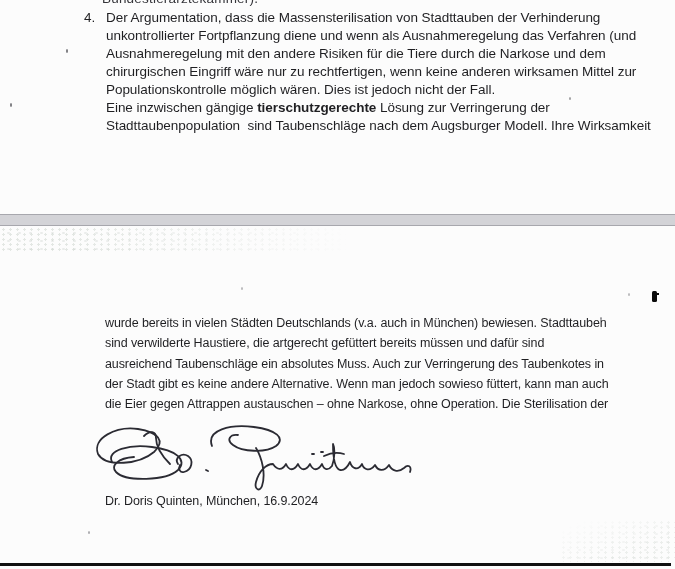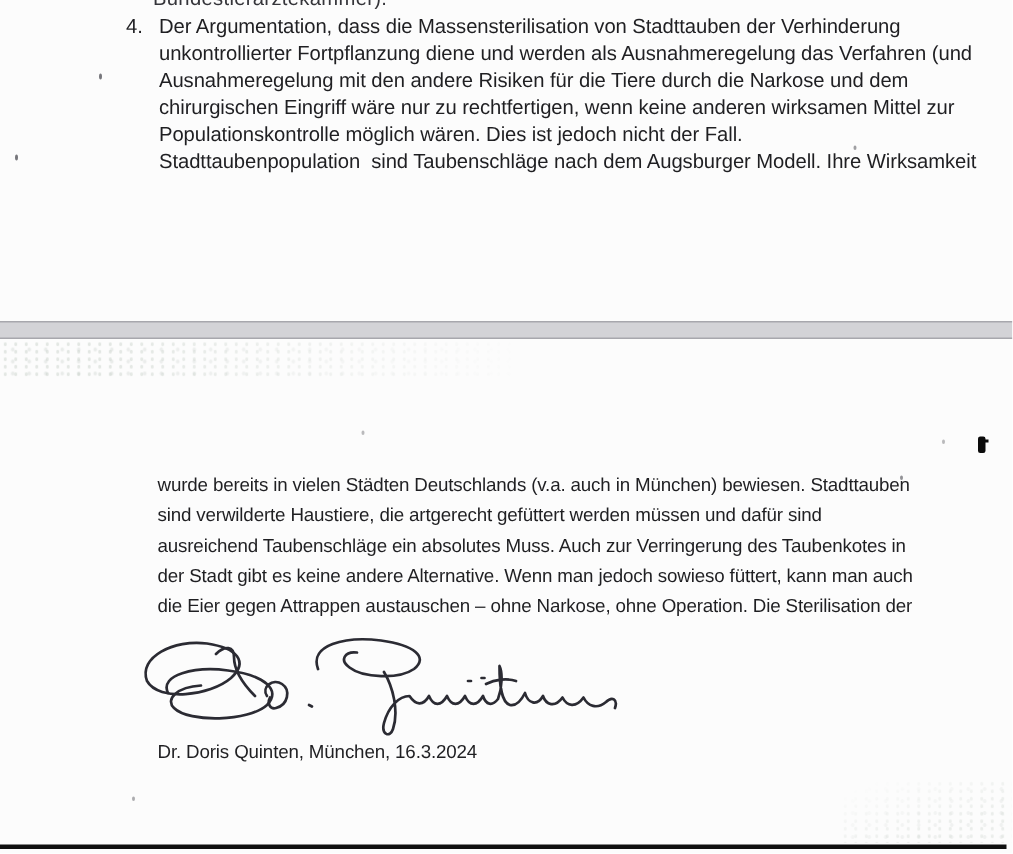--- a/index.html
+++ b/index.html
@@ -98,33 +98,34 @@
 <div class="page">
 
   <div class="clip-top">
     <div class="inner">Bundestierärztekammer).</div>
   </div>
 
   <div class="list-num">4.</div>
 
   <div class="block1">
       <div class="tline"><span>Der Argumentation, dass die Massensterilisation von Stadttauben der Verhinderung</span></div>
-      <div class="tline"><span>unkontrollierter Fortpflanzung diene und werden als Ausnahmeregelung das Verfahren (und</span></div>
+      <div class="tline"><span>unkontrollierter Fortpflanzung diene und wenn als Ausnahmeregelung das Verfahren (und</span></div>
       <div class="tline"><span>Ausnahmeregelung mit den andere Risiken für die Tiere durch die Narkose und dem</span></div>
       <div class="tline"><span>chirurgischen Eingriff wäre nur zu rechtfertigen, wenn keine anderen wirksamen Mittel zur</span></div>
       <div class="tline"><span>Populationskontrolle möglich wären. Dies ist jedoch nicht der Fall.</span></div>
+      <div class="tline"><span>Eine inzwischen gängige </span><span class="b">tierschutzgerechte</span><span> Lösung zur Verringerung der</span></div>
       <div class="tline"><span>Stadttaubenpopulation  sind Taubenschläge nach dem Augsburger Modell. Ihre Wirksamkeit</span></div>
     </div>
 
   <div class="seam"></div>
   <div class="noise noise1"></div>
 
   <div class="block2">
       <div class="tline">wurde bereits in vielen Städten Deutschlands (v.a. auch in München) bewiesen. Stadttauben</div>
-      <div class="tline">sind verwilderte Haustiere, die artgerecht gefüttert werden müssen und dafür sind</div>
+      <div class="tline">sind verwilderte Haustiere, die artgerecht gefüttert bereits müssen und dafür sind</div>
       <div class="tline">ausreichend Taubenschläge ein absolutes Muss. Auch zur Verringerung des Taubenkotes in</div>
       <div class="tline">der Stadt gibt es keine andere Alternative. Wenn man jedoch sowieso füttert, kann man auch</div>
       <div class="tline">die Eier gegen Attrappen austauschen – ohne Narkose, ohne Operation. Die Sterilisation der</div>
     </div>
 
   <svg class="sig" viewBox="0 0 330 72" aria-hidden="true">
 
     <path d="M8 30 C2 14 26 2 48 5 C68 8 76 17 64 28 C50 40 16 44 8 30"></path>
     <path d="M22 38 C16 26 40 20 62 23 C86 26 98 36 88 46 C76 57 36 58 26 48 C20 42 28 34 44 33"></path>
 
@@ -135,21 +136,21 @@
 
     <path d="M122 22 C116 6 140 0 164 3 C186 6 196 14 186 22 C176 29 152 28 143 21 C136 16 140 10 148 11"></path>
 
     <path d="M166 24 C172 34 176 50 172 62 C170 68 164 66 166 58 C169 47 176 40 183 40 C187 46 192 47 196 40 C199 47 204 47 208 40 C211 47 216 47 220 40 C223 47 228 47 232 40 C234 46 238 47 242 42 C245 34 245 24 243 20 C243 32 244 44 250 46 C255 47 258 42 260 38 C262 45 268 47 272 40 C274 46 280 48 285 41 C288 47 294 48 299 41 C302 47 308 49 314 44 C318 40 322 42 320 48"></path>
 
     <path d="M234 32 C240 29 248 28 254 30"></path>
     <path d="M222 30 l2 0"></path>
     <path d="M231 28 l2 0"></path>
   </svg>
 
-  <div class="nameline">Dr. Doris Quinten, München, 16.3.2024</div>
+  <div class="nameline">Dr. Doris Quinten, München, 16.9.2024</div>
 
   <div class="blot"></div>
   <div class="bottomline"></div>
   <div class="noise noise2"></div>
 
   <div class="speck s1"></div>
   <div class="speck s2"></div>
   <div class="speck s3"></div>
   <div class="speck s4"></div>
   <div class="speck s5"></div>

